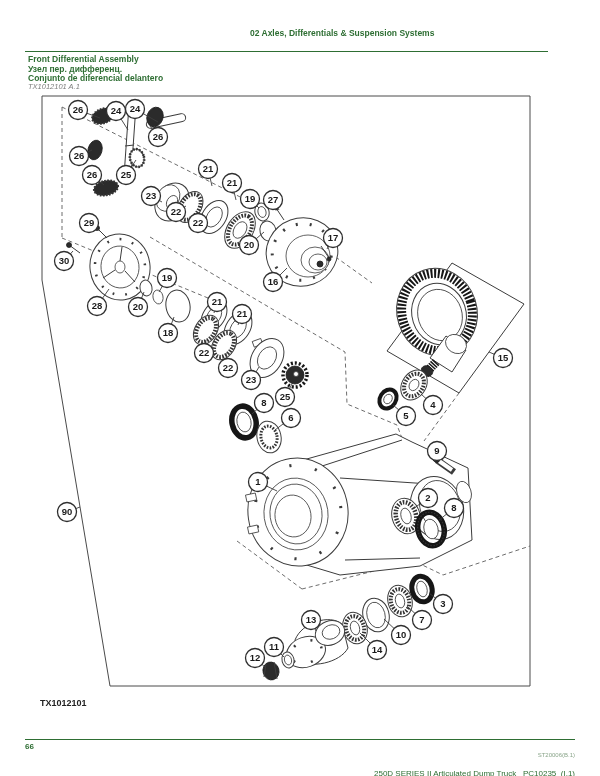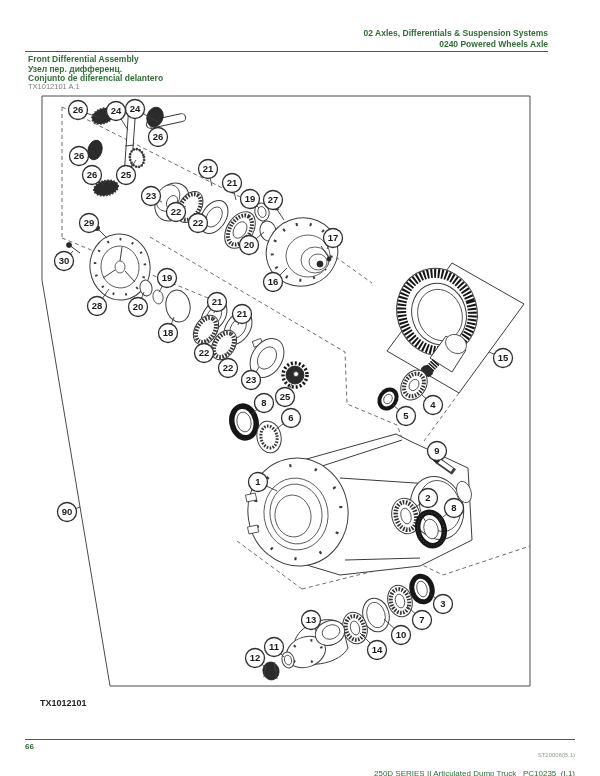--- a/index.html
+++ b/index.html
@@ -1,21 +1,21 @@
 <!DOCTYPE html>
 <html><head>
 <meta charset="utf-8">
 <style>
   html,body{margin:0;padding:0;background:#e8e8e8;}
   .page{position:relative;width:600px;height:776px;background:#ffffff;overflow:hidden;
         font-family:"Liberation Sans", sans-serif;}
   .abs{position:absolute;}
-  .hdr{font-size:8.5px;font-weight:bold;color:#2e6e33;line-height:11px;text-align:right;}
+  .hdr{font-size:8.5px;font-weight:bold;color:#2e6e33;line-height:11px;}
   .ttl{font-size:8.5px;font-weight:bold;color:#2e6e33;line-height:9.5px;}
-  .figref{font-size:7.5px;color:#7d7d7d;}
+  .figref{font-size:7.5px;color:#7d7d7d;font-style:italic;}
   .rule{background:#2e6e33;height:1px;}
   .txlabel{font-size:9px;font-weight:bold;color:#222222;margin-top:15px;}
   .ftr{font-size:8px;color:#2e6e33;}
   .ftr b{font-weight:bold;}
   .ftr-right{text-align:right;}
   .stamp{font-size:6px;color:#8aa58a;text-align:right;}
   svg{position:absolute;left:0;top:0;}
   .ln{fill:none;stroke:#3c3c3c;stroke-width:1;}
   .wh{fill:#ffffff;stroke:#3c3c3c;stroke-width:1;}
   .wh2{fill:#ffffff;stroke:#3c3c3c;stroke-width:0.8;}
@@ -26,21 +26,20 @@
   .dots{fill:none;stroke:#3c3c3c;}
   .frame{fill:none;stroke:#4a4a4a;stroke-width:1;}
 </style>
 </head>
 <body>
 
 <div class="page">
 
   <div class="abs hdr" style="left:250px;top:28px;width:298px;">
     <div>02 Axles, Differentials &amp; Suspension Systems</div>
-    <div>0240 Powered Wheels Axle</div>
   </div>
   <div class="abs rule" style="left:25px;top:51px;width:523px;"></div>
 
   <div class="abs ttl" style="left:28px;top:55px;">
     <div>Front Differential Assembly</div>
     <div>Узел пер. дифференц.</div>
     <div>Conjunto de diferencial delantero</div>
   </div>
   <div class="abs figref" style="left:28px;top:82px;">TX1012101 A.1</div>
 

